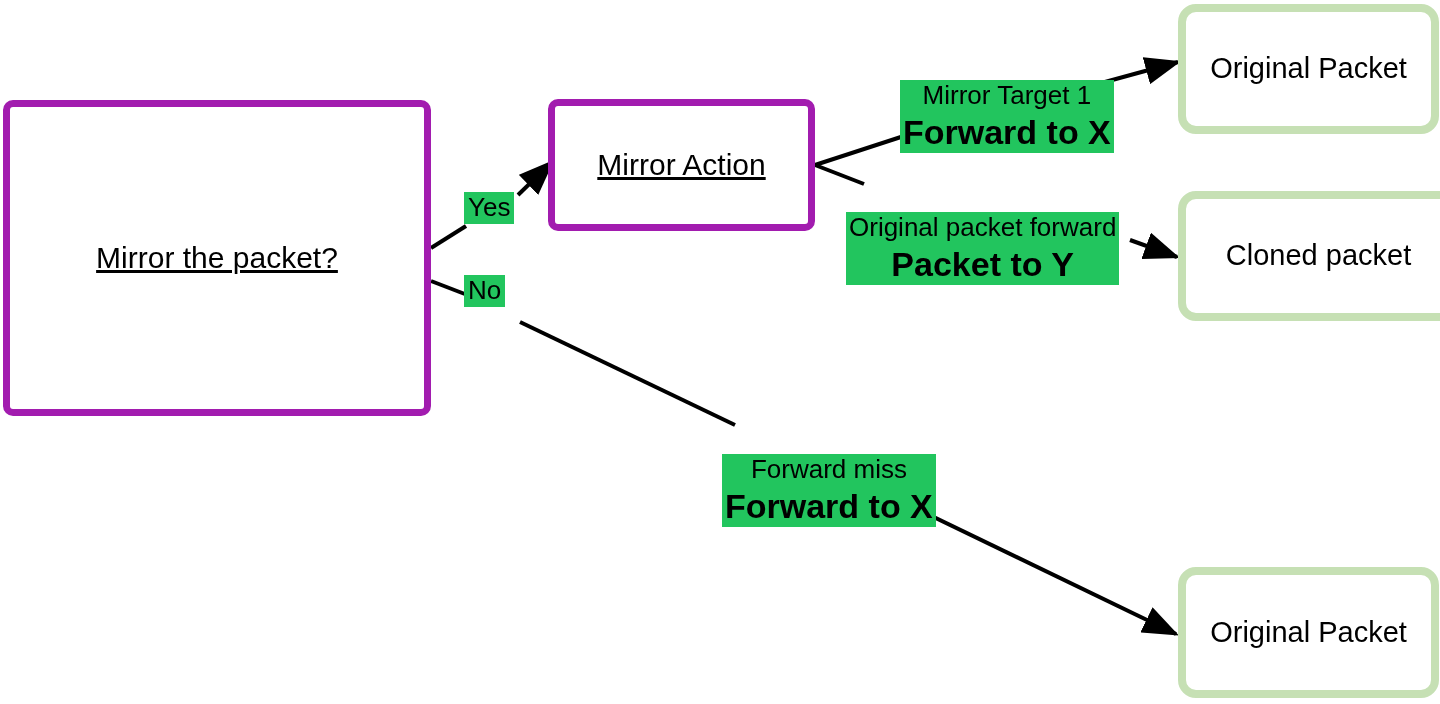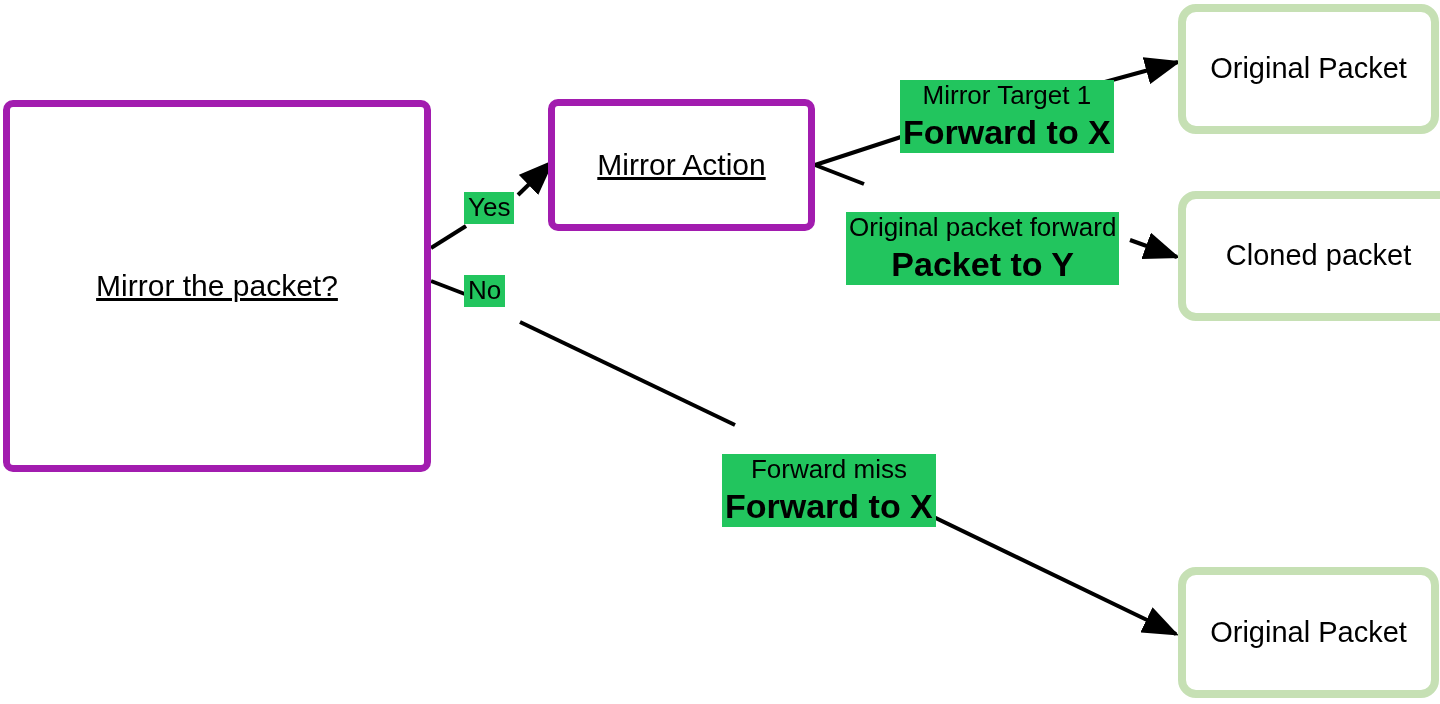--- a/index.html
+++ b/index.html
@@ -54,21 +54,21 @@
   
   .node.green {
     border: 8px solid #C6E0B4;
     border-radius: 18px;
   }
   .node.green .node-label {
     font-size: 29px;
   }
 
   
-  #node-decision       { left: 3px;    top: 100px; width: 428px; height: 372px; }
+  #node-decision       { left: 3px;    top: 100px; width: 428px; height: 316px; }
   #node-mirror-action  { left: 548px;  top: 99px;  width: 267px; height: 132px; }
   #node-original-top   { left: 1178px; top: 4px;   width: 261px; height: 130px; }
   #node-cloned         { left: 1178px; top: 191px; width: 281px; height: 130px; }
   #node-original-bottom{ left: 1178px; top: 567px; width: 261px; height: 131px; }
 
   
   .edge-label {
     position: absolute;
     color: #000000;
     background: #22c55e;

